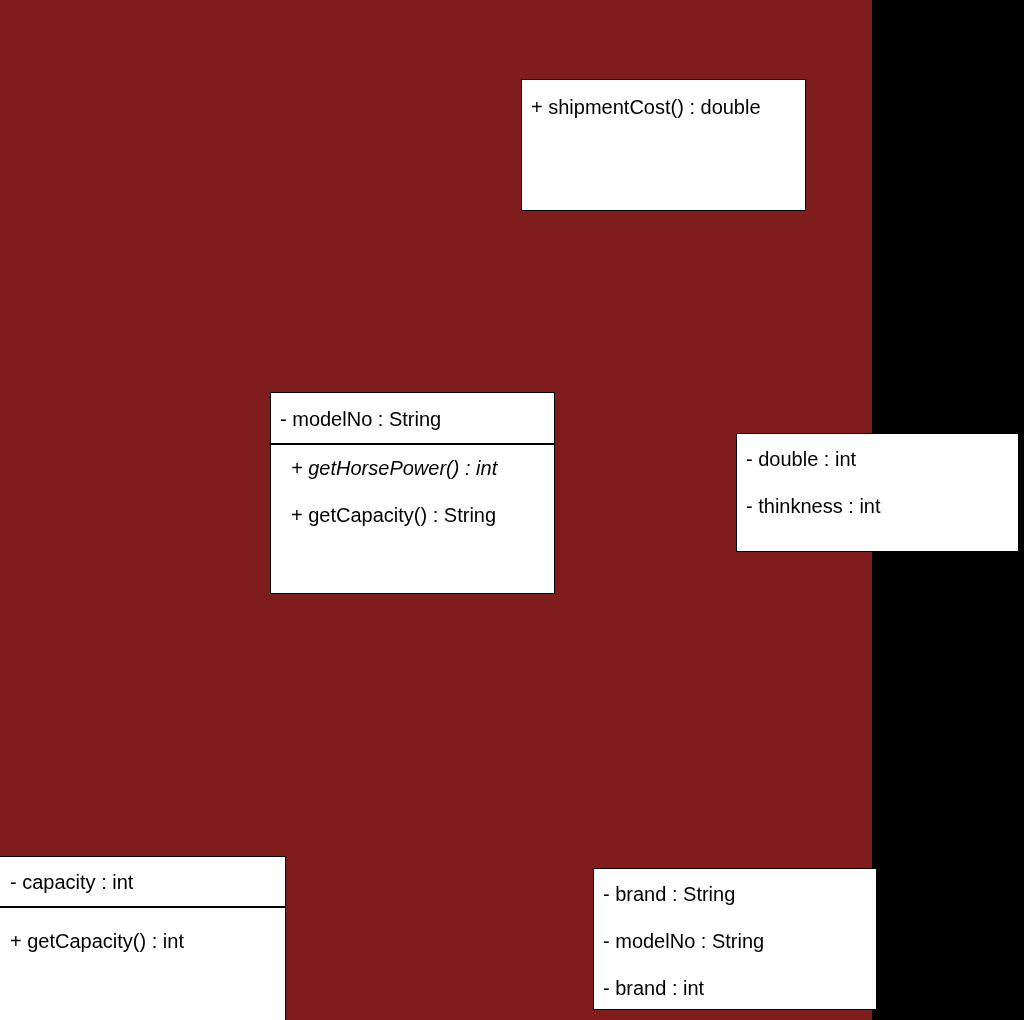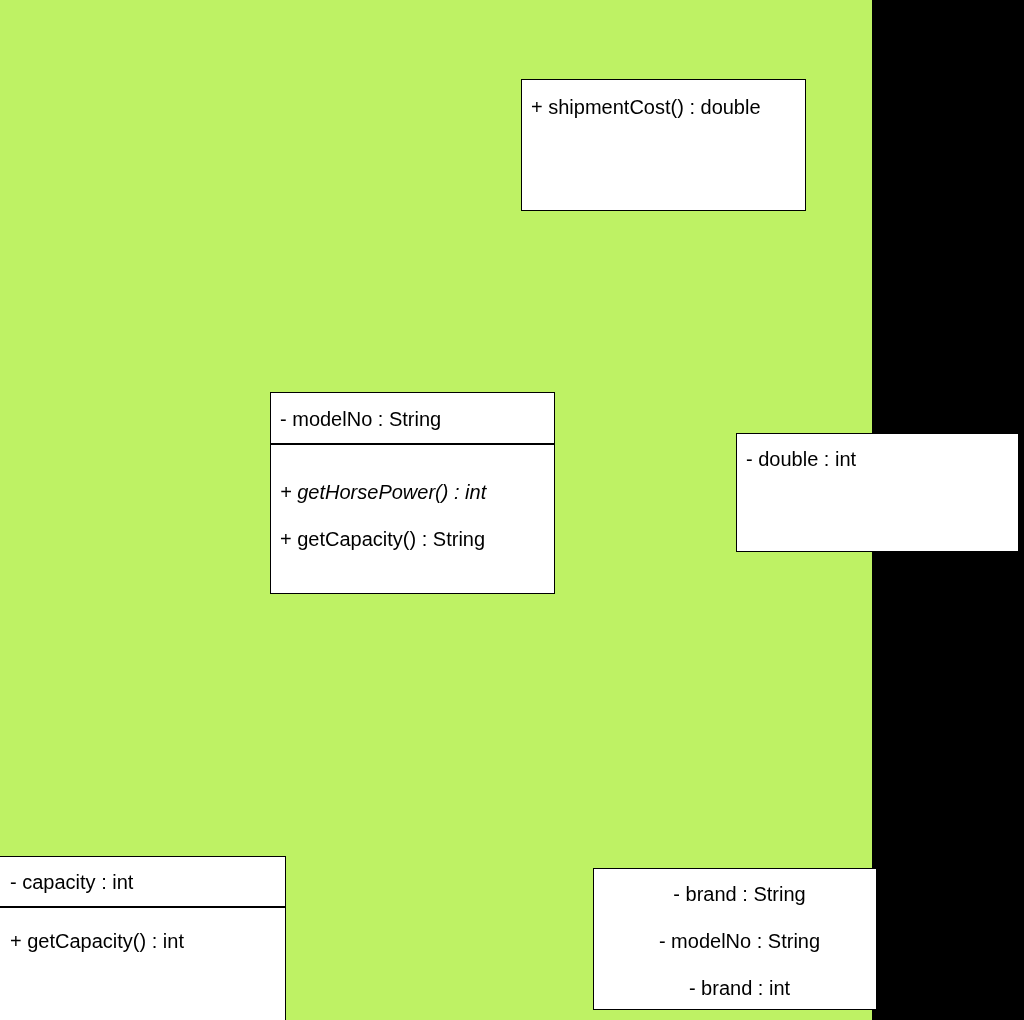--- a/index.html
+++ b/index.html
@@ -12,21 +12,21 @@
     height: 1020px;
     overflow: hidden;
     font-family: "Liberation Sans", sans-serif;
     -webkit-font-smoothing: antialiased;
   }
 
   #canvas {
     position: relative;
     width: 872px;
     height: 1020px;
-    background: #bef264;
+    background: #7f1d1d;
   }
 
   .uml-class {
     position: absolute;
     background: #ffffff;
     border: 1px solid #000000;
     box-sizing: border-box;
     overflow: hidden;
   }
 
@@ -67,21 +67,22 @@
     left: 270px;
     top: 392px;
     width: 285px;
     height: 202px;
   }
   #class-vehicle-model .compartment-attrs {
     height: 52px;
     padding-top: 3px;
   }
   #class-vehicle-model .compartment-ops {
-    padding-top: 24px;
+    padding-top: 0;
+    margin-left: 11px;
   }
 
   
   #class-wheel {
     left: 736px;
     top: 433px;
     width: 283px;
     height: 119px;
   }
   #class-wheel .compartment-attrs { padding-top: 2px; }
@@ -102,21 +103,21 @@
     padding-top: 10px;
   }
 
   
   #class-car {
     left: 593px;
     top: 868px;
     width: 284px;
     height: 142px;
   }
-  #class-car .compartment-attrs { padding-top: 2px; text-align: center; }
+  #class-car .compartment-attrs { padding-top: 2px; }
 </style>
 </head>
 <body>
 
 <div id="canvas">
 
   <div class="uml-class" id="class-shipment">
     <div class="compartment compartment-ops">
       <div class="member">+ shipmentCost() : double</div>
     </div>
@@ -128,20 +129,21 @@
     </div>
     <div class="compartment compartment-ops">
       <div class="member abstract">+ getHorsePower() : int</div>
       <div class="member">+ getCapacity() : String</div>
     </div>
   </div>
 
   <div class="uml-class" id="class-wheel">
     <div class="compartment compartment-attrs">
       <div class="member">- double : int</div>
+      <div class="member">- thinkness : int</div>
     </div>
   </div>
 
   <div class="uml-class" id="class-capacity">
     <div class="compartment compartment-attrs divided">
       <div class="member">- capacity : int</div>
     </div>
     <div class="compartment compartment-ops">
       <div class="member">+ getCapacity() : int</div>
     </div>

